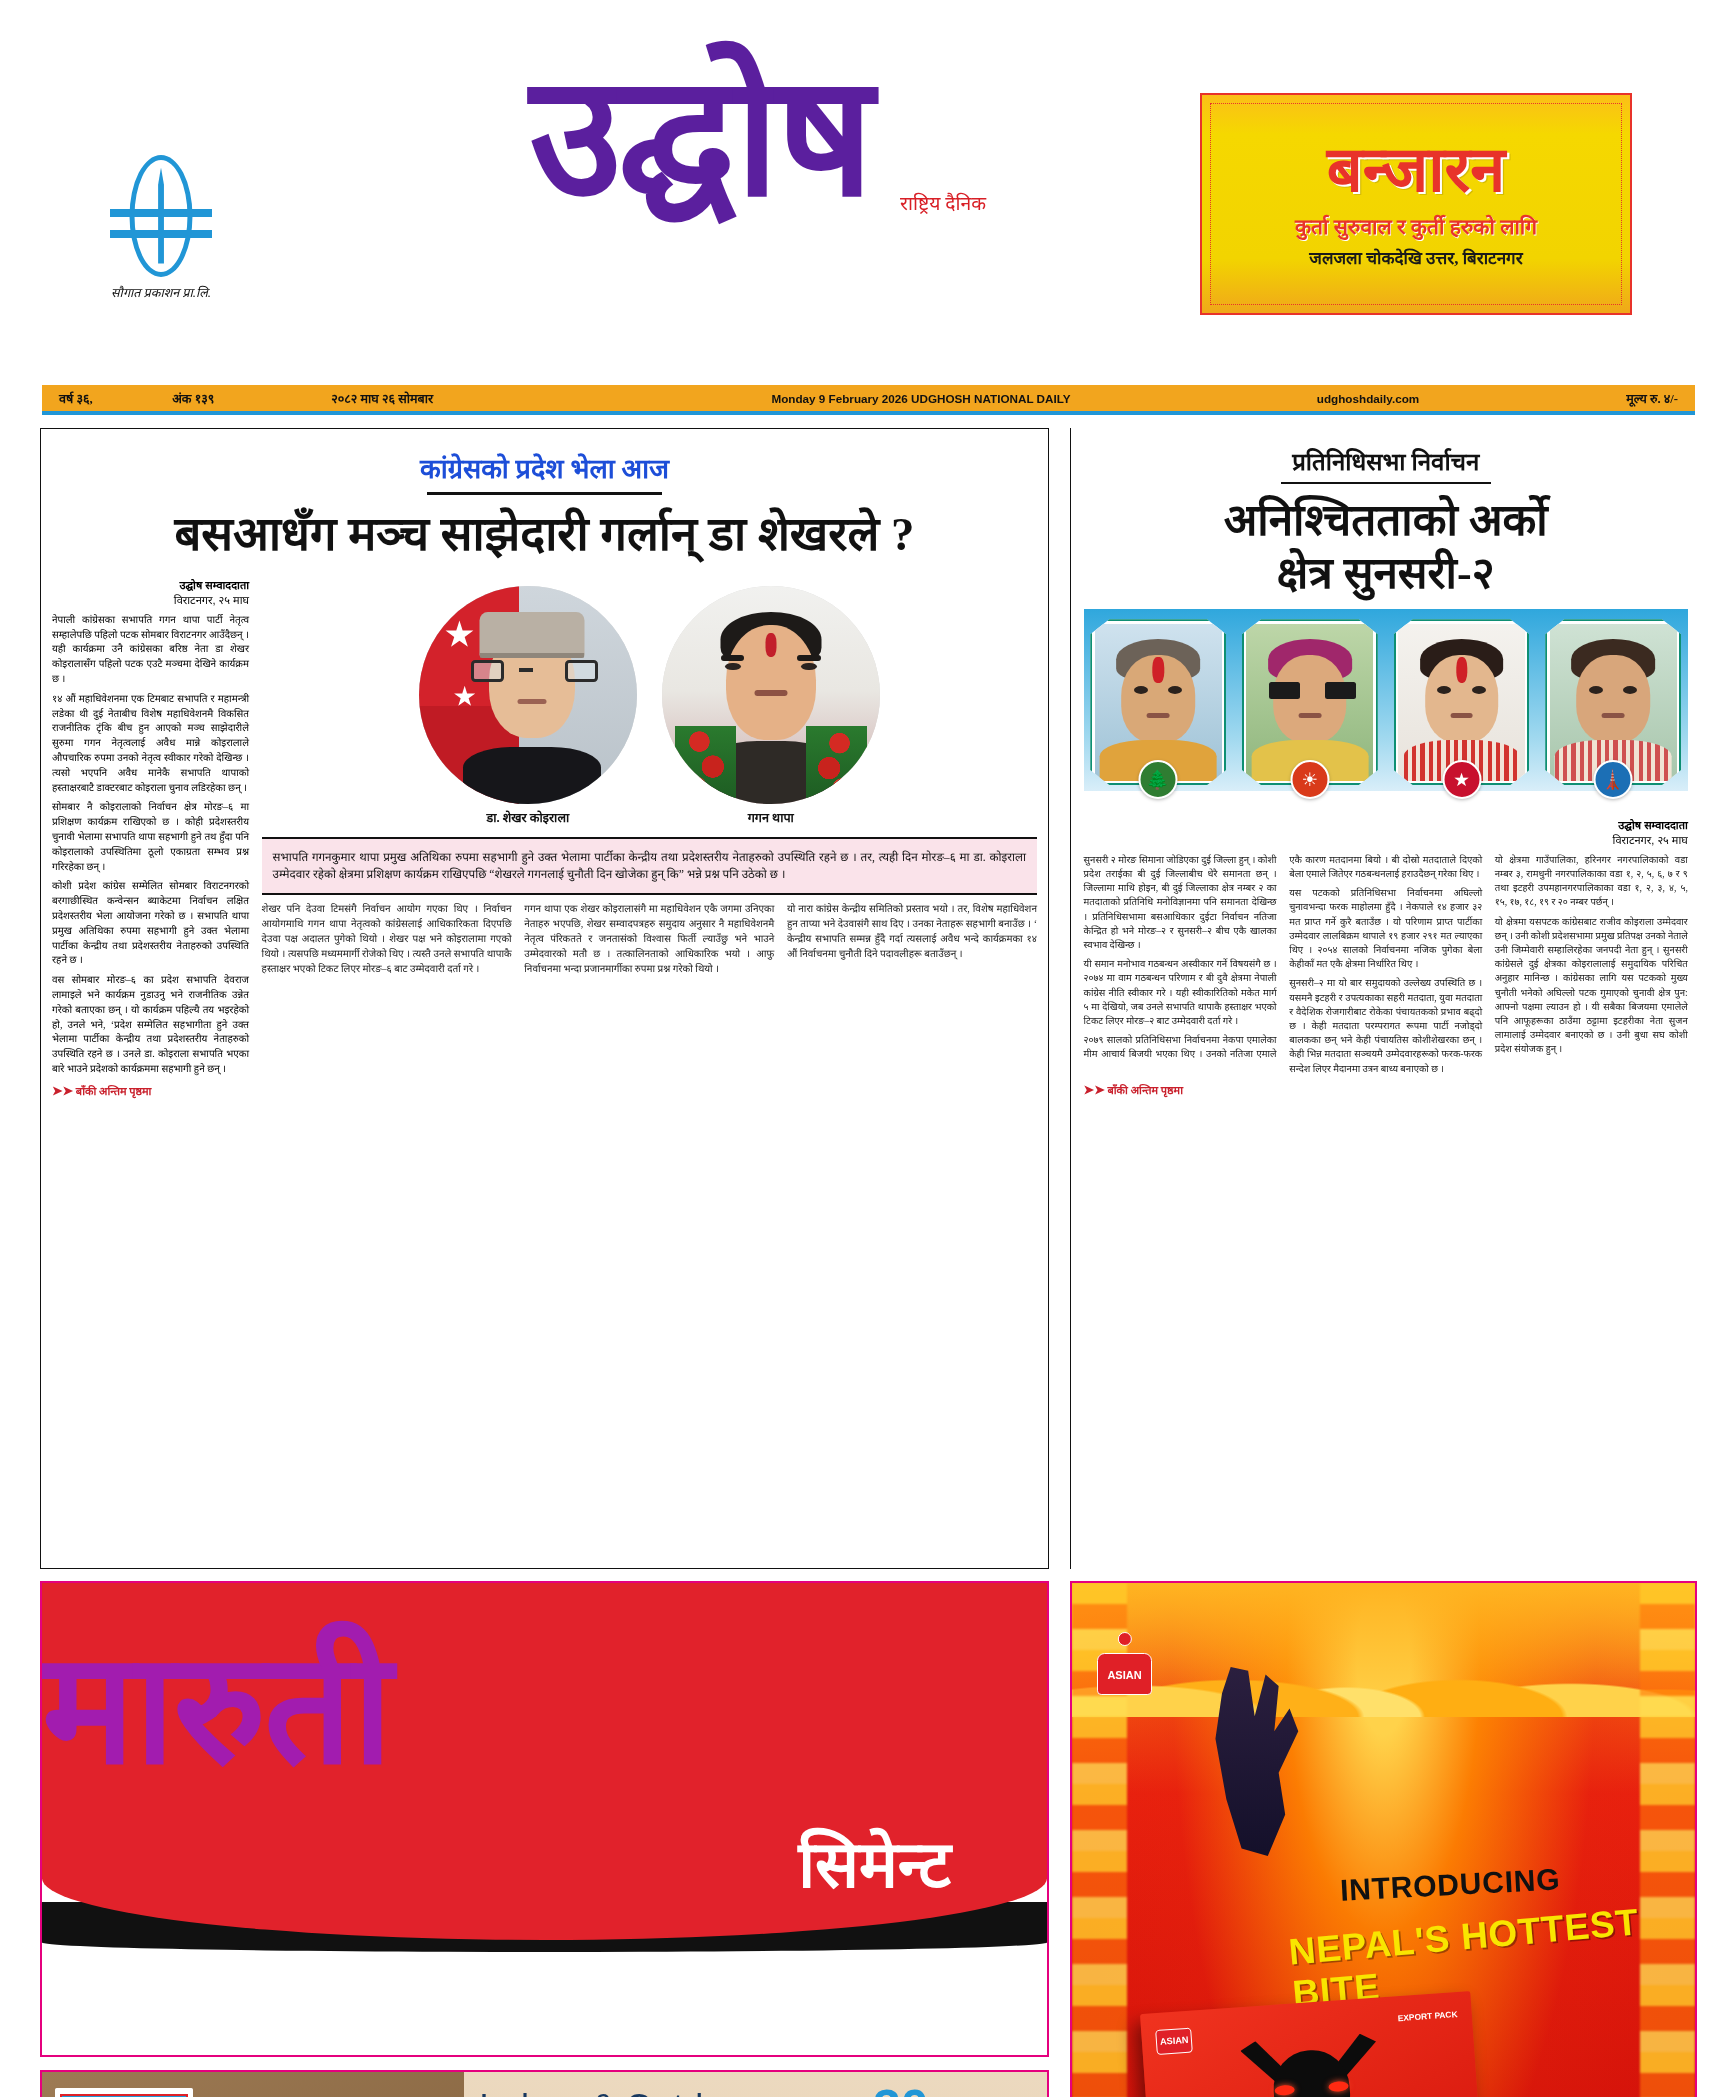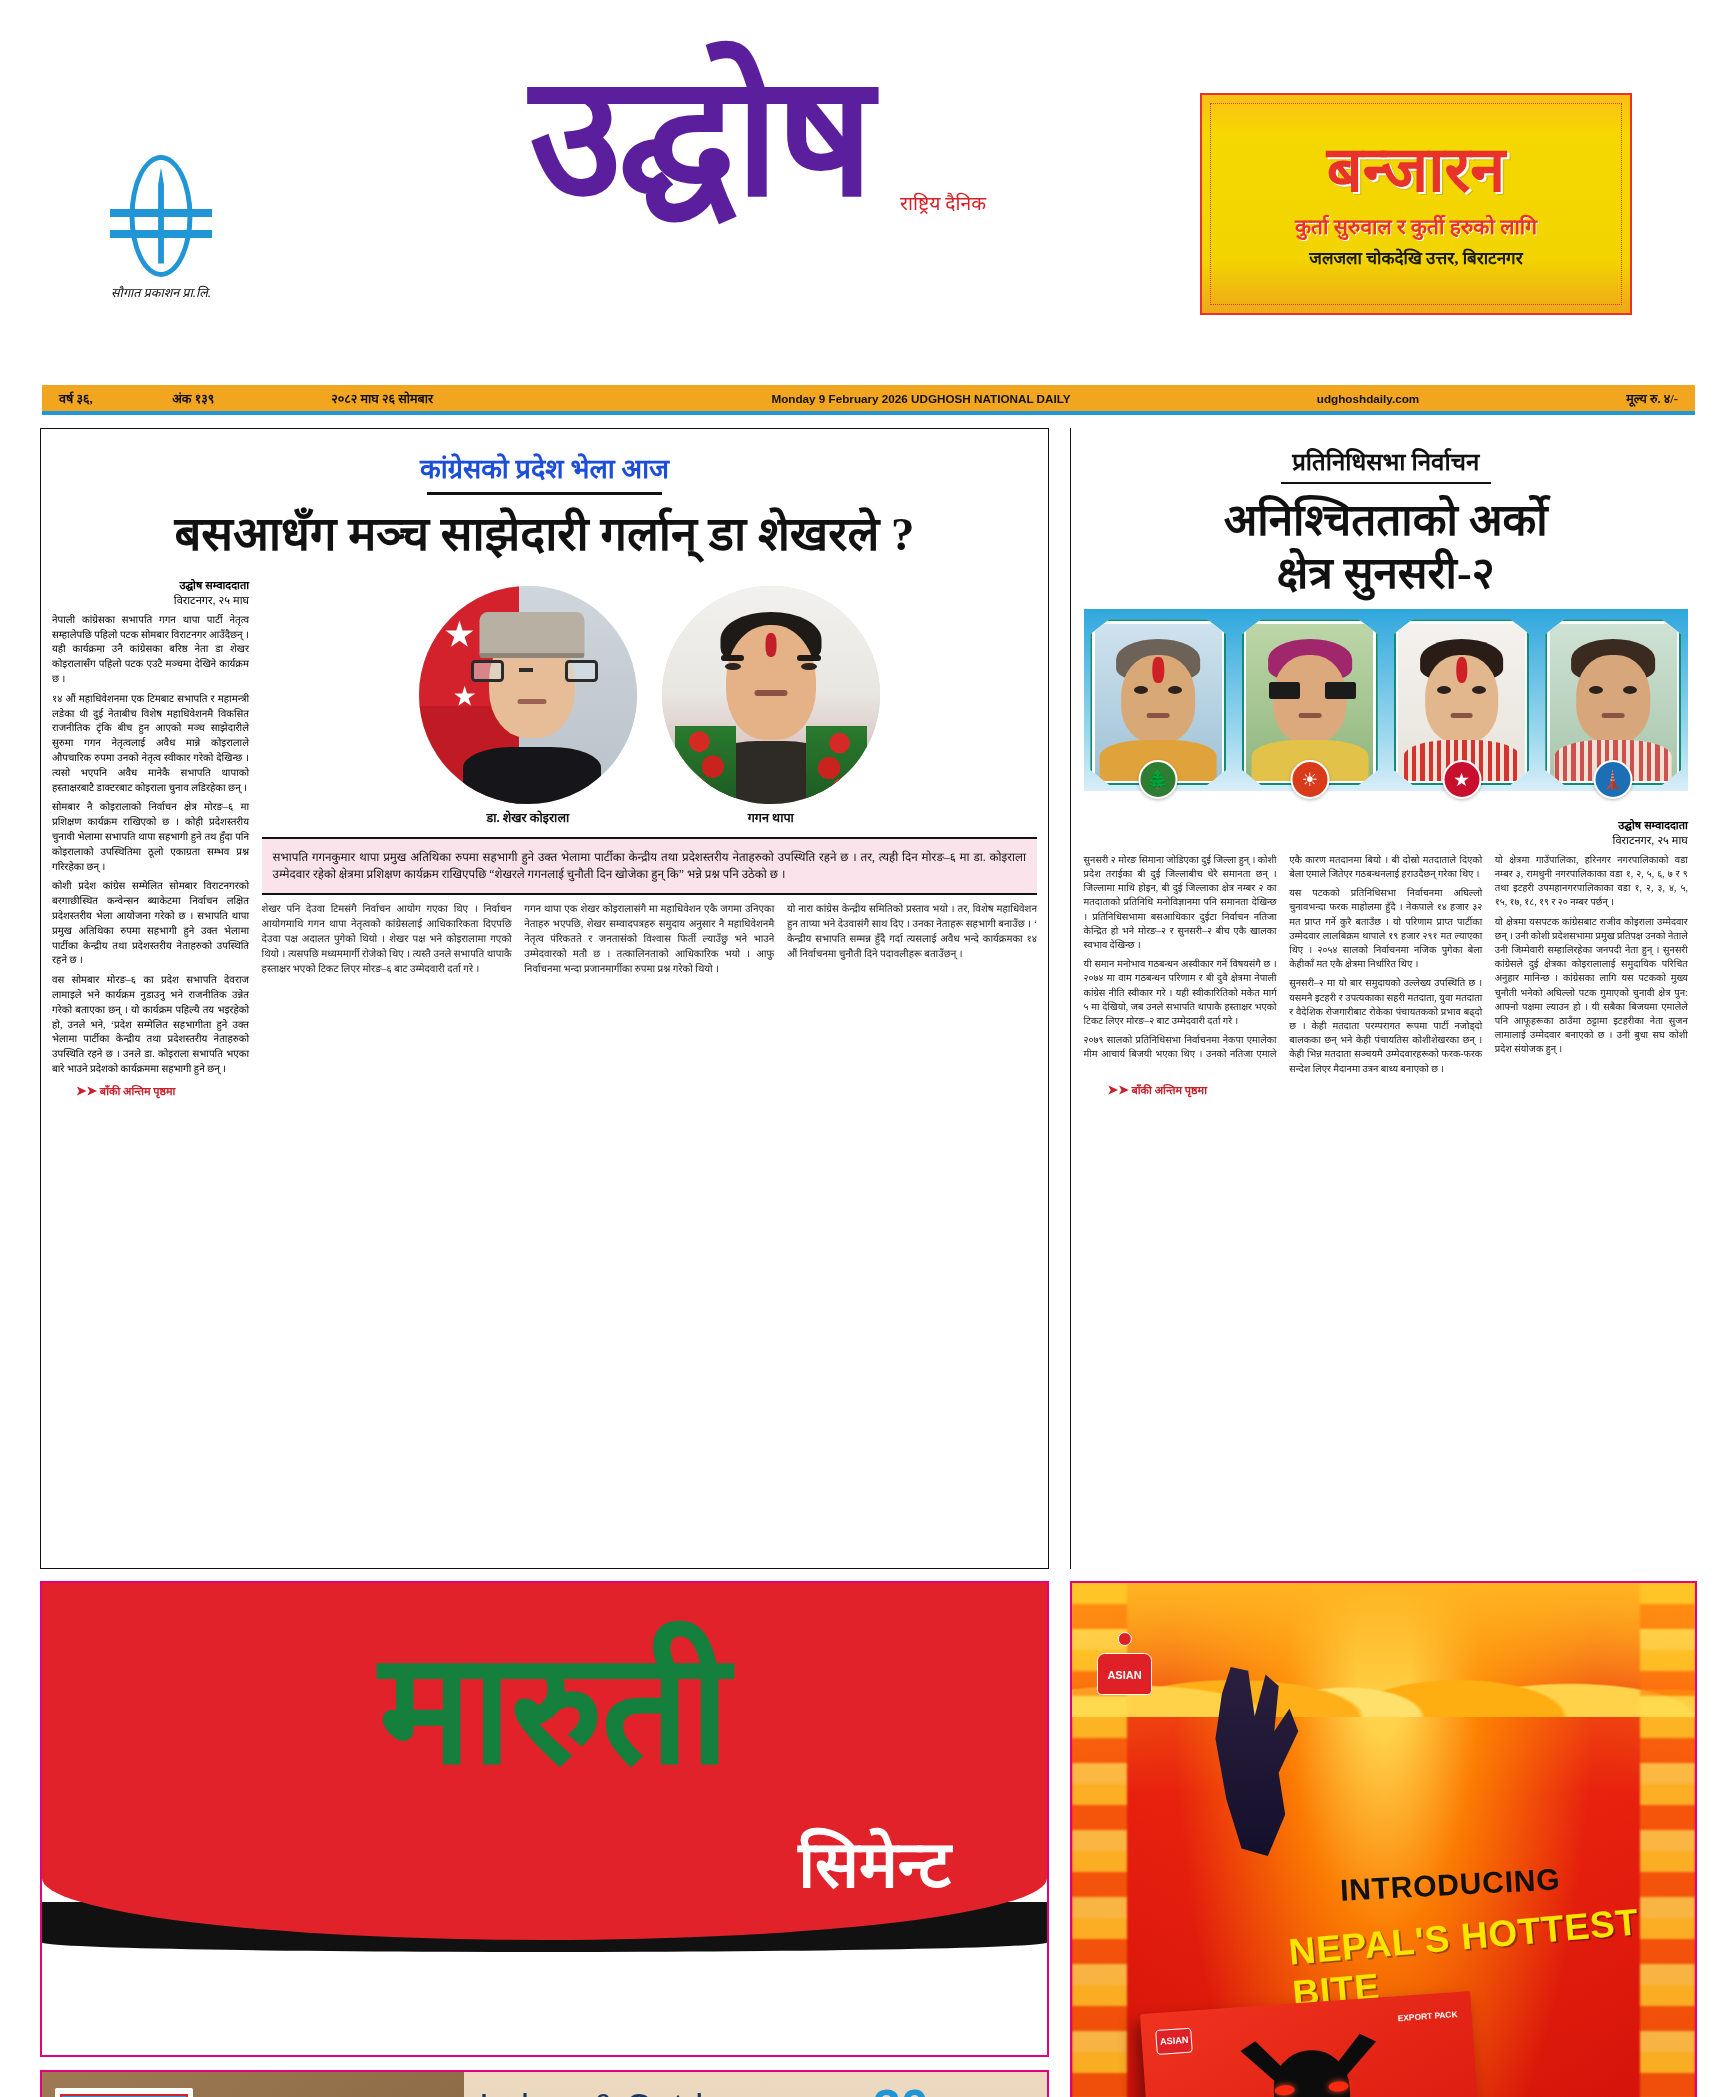--- a/index.html
+++ b/index.html
@@ -204,43 +204,43 @@
   .cand .badge {
     position:absolute; left:50%; bottom:-14.3px; transform:translateX(-50%);
     width:39px; height:39px; border-radius:50%; border:2.1px solid #fff;
     display:flex; align-items:center; justify-content:center; font-size:18.5px; color:#fff;
     box-shadow:0 1.3px 3.4px rgba(0,0,0,.25);
   }
 
   
   .cont {
     margin-top:6.7px; font-family:"Liberation Serif", serif; font-weight:bold;
-    font-size:11px; color:#c9202c;margin-left:24px;
+    font-size:11px; color:#c9202c;
   }
   .cont .arrow { color:#c9202c; font-size:12.6px; }
 
   
   .adzone { position:absolute; left:40px; top:1581px; width:1657px; height:1057px; }
 
   .ad-maruti {
     position:absolute; left:0; top:0; width:1009px; height:476px;
     border:2.1px solid #e5007e; background:#fff; overflow:hidden;
   }
   .maruti-red {
     position:absolute; left:0; top:0; width:100%; height:357px; background:#e1222b;
     border-radius:0 0 52% 52% / 0 0 18% 18%;
   }
   .maruti-shadow {
     position:absolute; left:0; top:319px; width:100%; height:50px; background:#111;
     border-radius:0 0 52% 52% / 0 0 20% 20%; z-index:0;
   }
   .maruti-word {
-    position:absolute; left:0; top:50px; width:100%; text-align:center; z-index:3;
-    font-family:"Liberation Serif", serif; font-weight:bold; color:#15803d;
-    font-size:155px; line-height:1; letter-spacing:-1.7px;padding-left:18px;
+    position:absolute; left:0; top:50px; width:100%; text-align:left; z-index:3;
+    font-family:"Liberation Serif", serif; font-weight:bold; color:#a21caf;
+    font-size:155px; line-height:1; letter-spacing:-1.7px;
   }
   .maruti-sub {
     position:absolute; right:96px; top:235px; z-index:3;
     font-family:"Liberation Serif", serif; font-weight:bold; color:#fff; font-size:65px;
   }
   .maruti-tag {
     position:absolute; left:0; bottom:13.4px; width:100%; text-align:center;
     font-family:"Liberation Serif", serif; font-weight:bold; font-size:28px; color:#111; z-index:4;
   }
 

